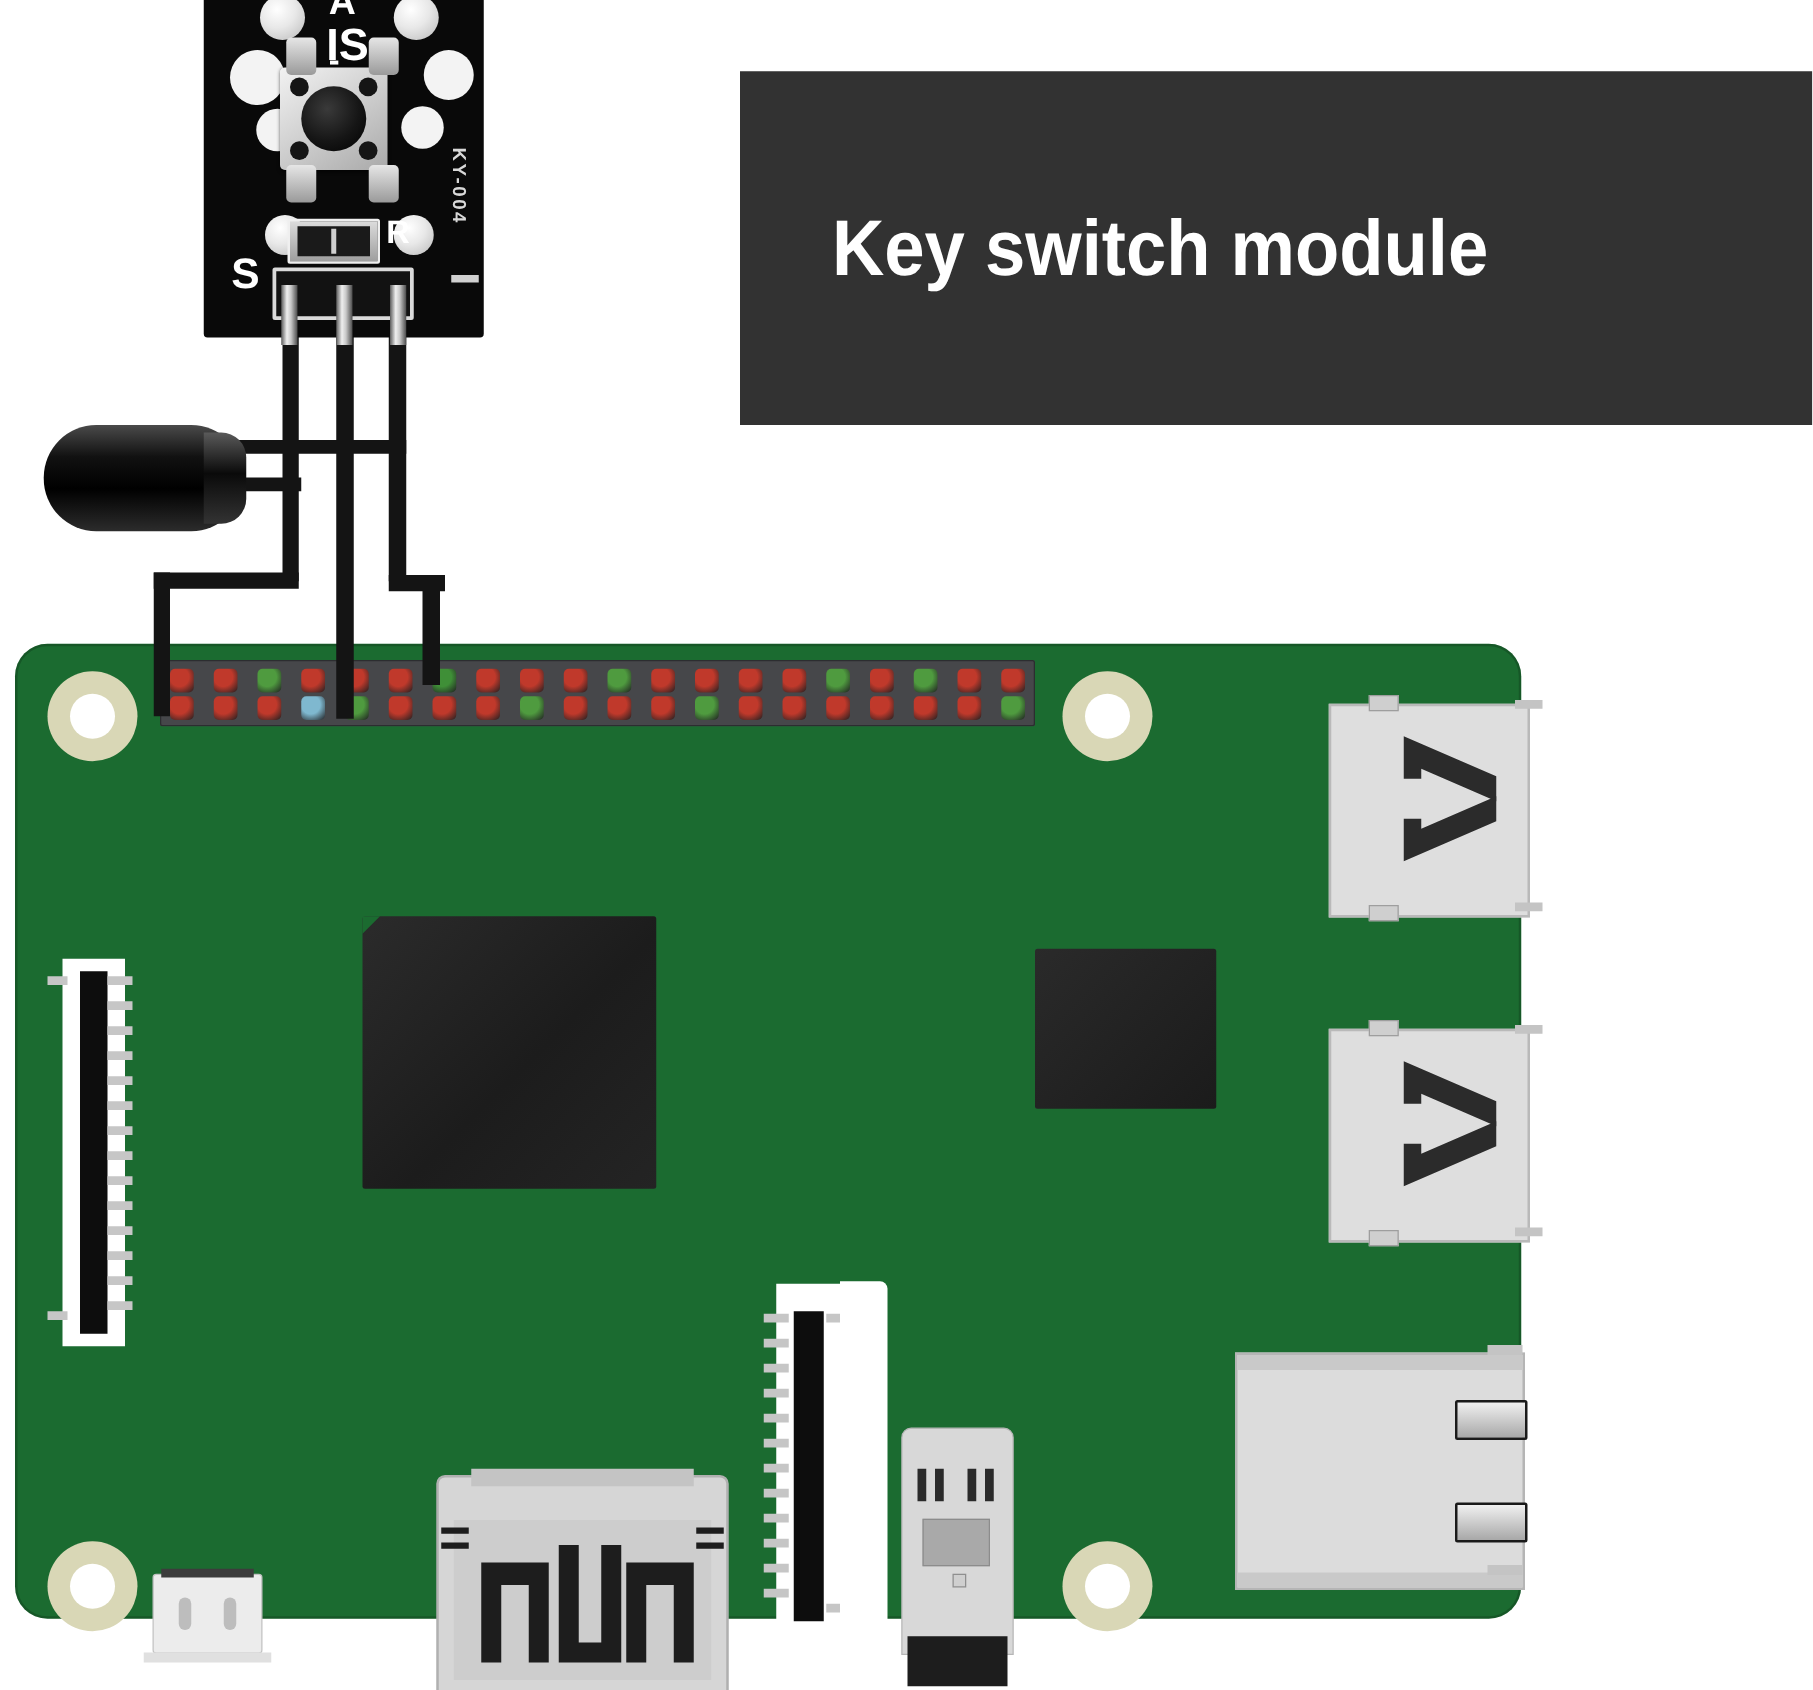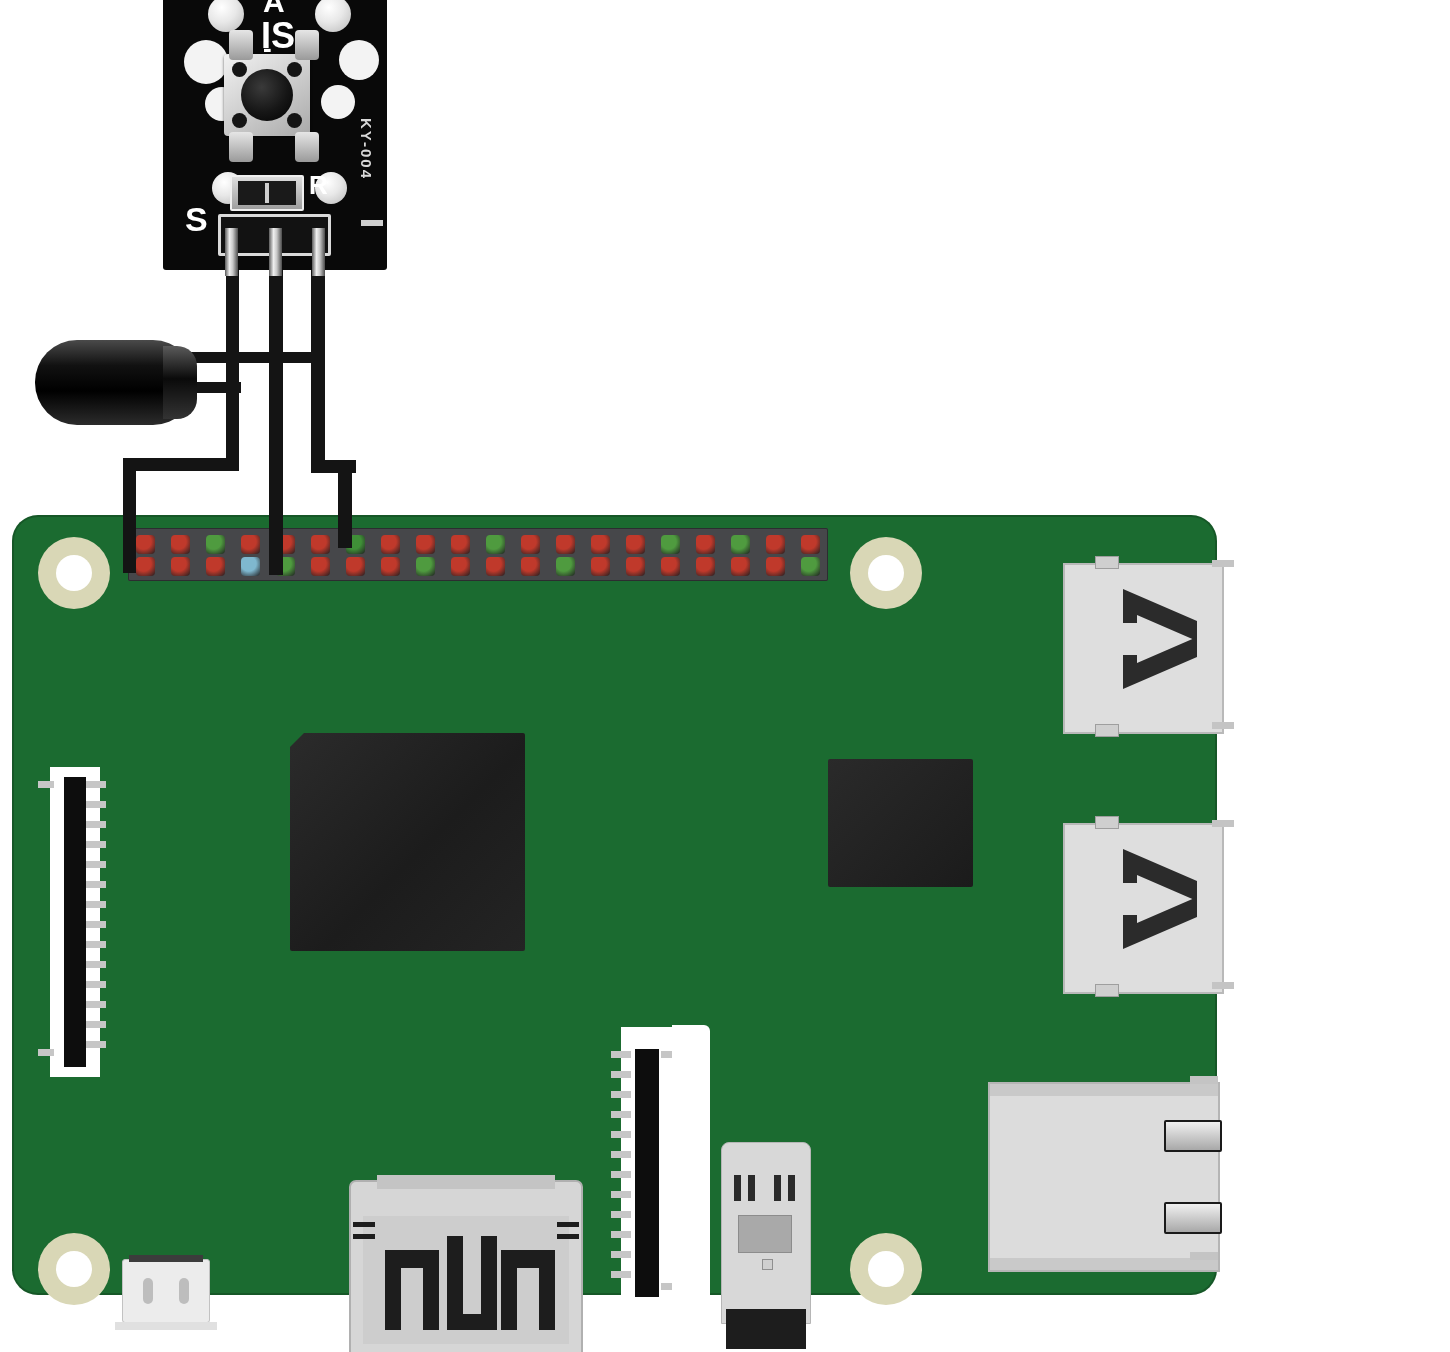--- a/index.html
+++ b/index.html
@@ -322,14 +322,17 @@
       <div class="body"></div>
     </div>
 
     <div class="hdr-shell"></div>
   </div>
 
   <div class="hdr-pin" style="left:225px;top:228px;height:48px;"></div>
   <div class="hdr-pin" style="left:269px;top:228px;height:48px;"></div>
   <div class="hdr-pin" style="left:312px;top:228px;height:48px;"></div>
 
+  <div class="label-banner">
+    <span class="txt">Key switch module</span>
+  </div>
 
 </div>
 
 </body></html>

